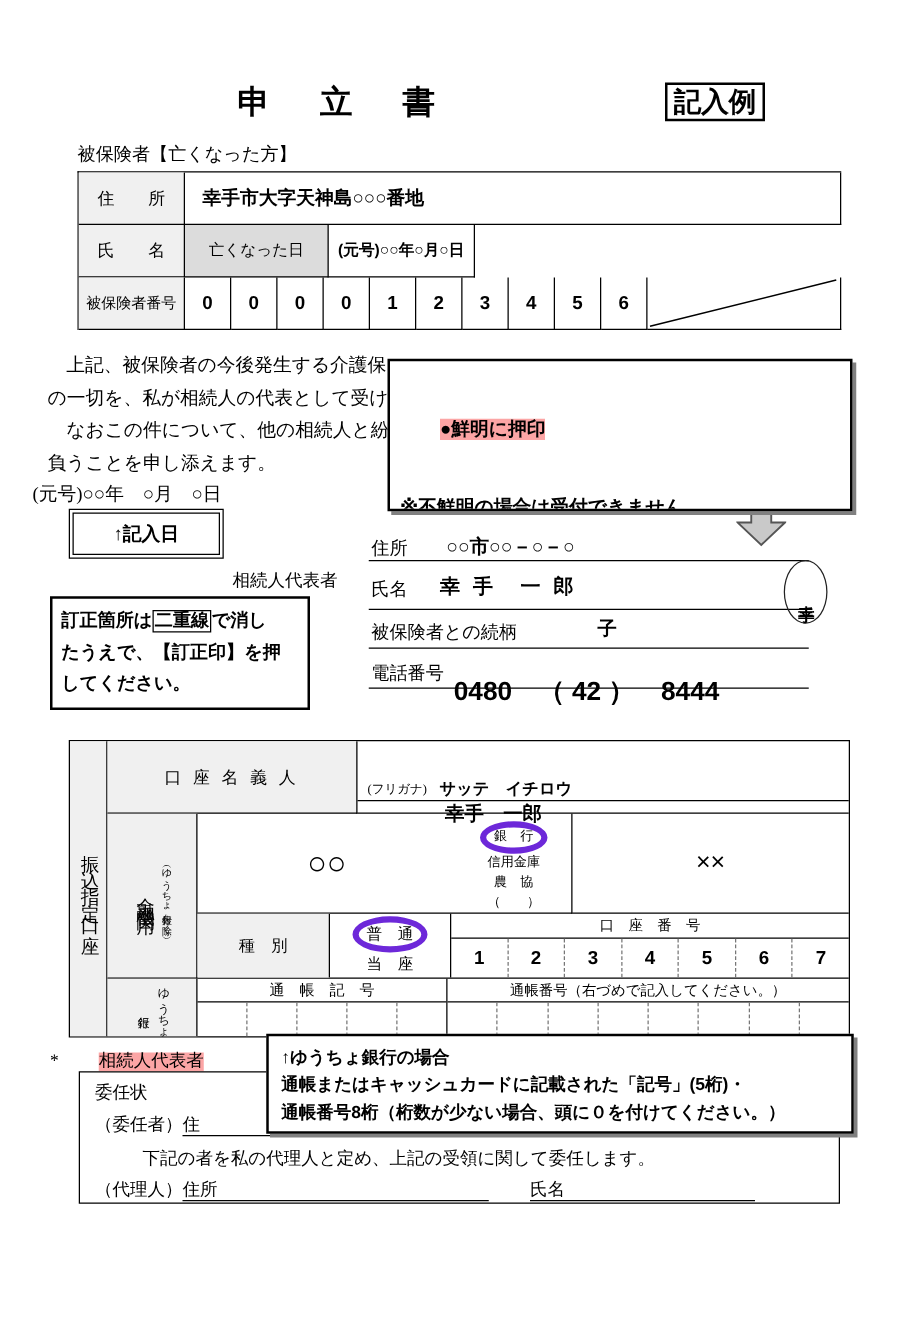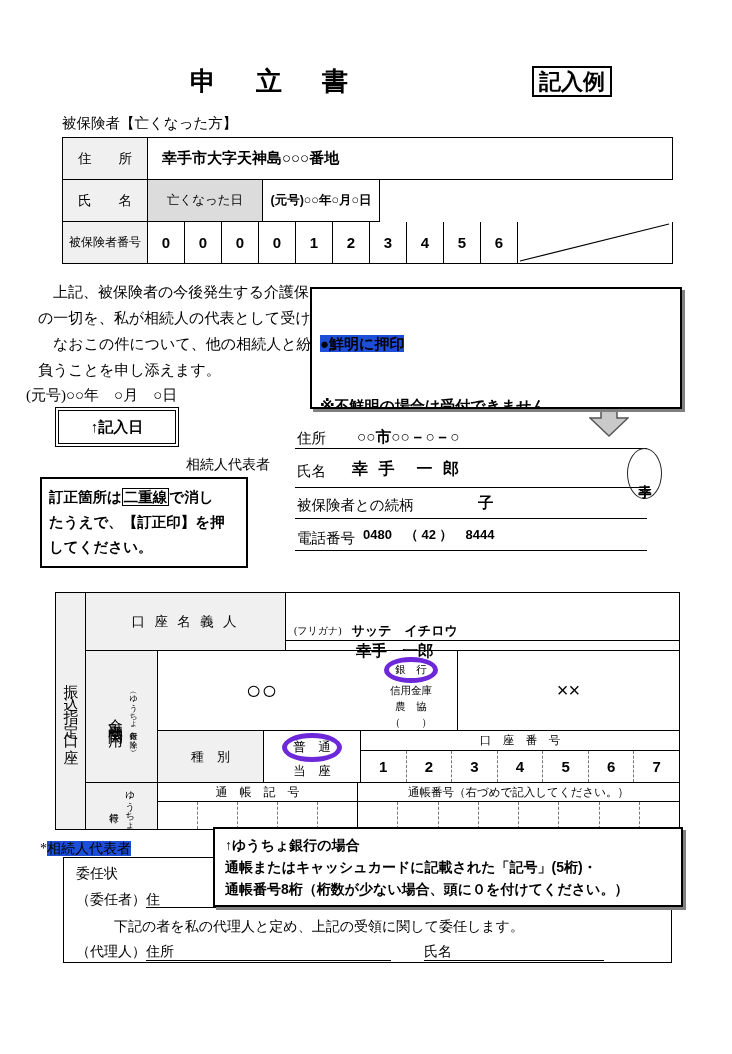--- a/index.html
+++ b/index.html
@@ -5,21 +5,21 @@
   html,body{margin:0;padding:0;background:#fff;}
   .page{position:relative;width:732px;height:1054px;background:#fff;overflow:hidden;
         font-family:"Liberation Serif","DejaVu Serif",serif;color:#000;}
   .abs{position:absolute;}
   .ser{font-family:"Liberation Serif","DejaVu Serif",serif;}
   .got{font-family:"Liberation Sans","DejaVu Sans",sans-serif;font-weight:bold;}
   .pre{white-space:pre;}
   .ctr{display:flex;align-items:center;justify-content:center;text-align:center;}
   .gray{background:#f0f0f0;}
   .dgray{background:#dcdcdc;}
-  .hl{background:#1d4ed8;}
+  .hl{background:#fca5a5;margin-left:32px;}
   .ul{position:absolute;height:0;border-bottom:1px solid #000;}
   .vert{writing-mode:vertical-rl;text-orientation:upright;}
   .circ{display:inline-block;border:5px solid #6d28d9;border-radius:50%;padding:0 6px;white-space:pre;}
   
   .t1{position:absolute;left:62px;top:137px;width:610px;border-top:1px solid #000;border-left:1px solid #000;}
   .t1row{display:flex;height:42px;}
   .t1c{border-right:1px solid #000;border-bottom:1px solid #000;box-sizing:border-box;}
   
   .bk{position:absolute;left:55px;top:592px;width:625px;height:238px;border:1px solid #000;box-sizing:border-box;display:flex;}
   .bc{border-right:1px solid #000;box-sizing:border-box;}
@@ -96,21 +96,21 @@
 
   <div class="abs" style="left:627px;top:448px;width:33px;height:49px;border:1.5px solid #222;border-radius:50%;display:flex;align-items:center;justify-content:center;z-index:2;background:transparent;">
     <span class="vert ser" style="font-size:13px;font-weight:bold;">幸手</span>
   </div>
 
   <div class="abs ser" style="left:297px;top:496px;font-size:14.5px;">被保険者との続柄</div>
   <div class="abs got" style="left:478px;top:493px;font-size:15.5px;">子</div>
   <div class="ul" style="left:295px;top:518px;width:352px;"></div>
 
   <div class="abs ser" style="left:297px;top:529px;font-size:14.5px;">電話番号</div>
-  <div class="abs got pre" style="left:363px;top:526px;font-size:13px;">0480　（ 42 ）　8444</div>
+  <div class="abs got pre" style="left:363px;top:539px;font-size:21px;">0480　（ 42 ）　8444</div>
   <div class="ul" style="left:295px;top:550px;width:352px;"></div>
 
   <div class="callout" style="left:310px;top:287px;width:372px;height:122px;padding:4px 8px;overflow:hidden;z-index:5;">
     <div class="got pre" style="font-size:15px;line-height:20.5px;">
       <div><span class="hl">●鮮明に押印</span></div>
       <div>※不鮮明の場合は受付できません。</div>
       
       
       
       

